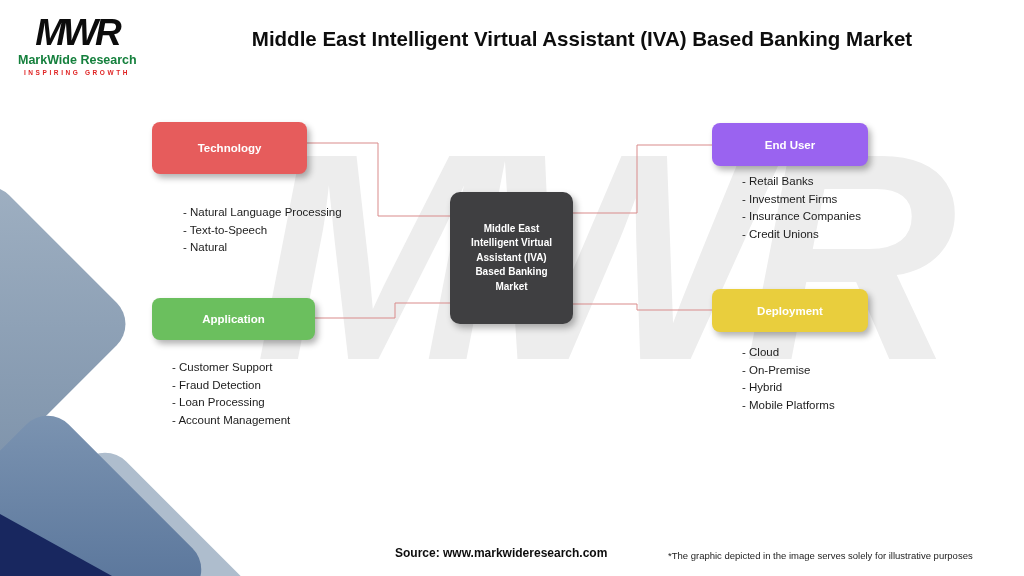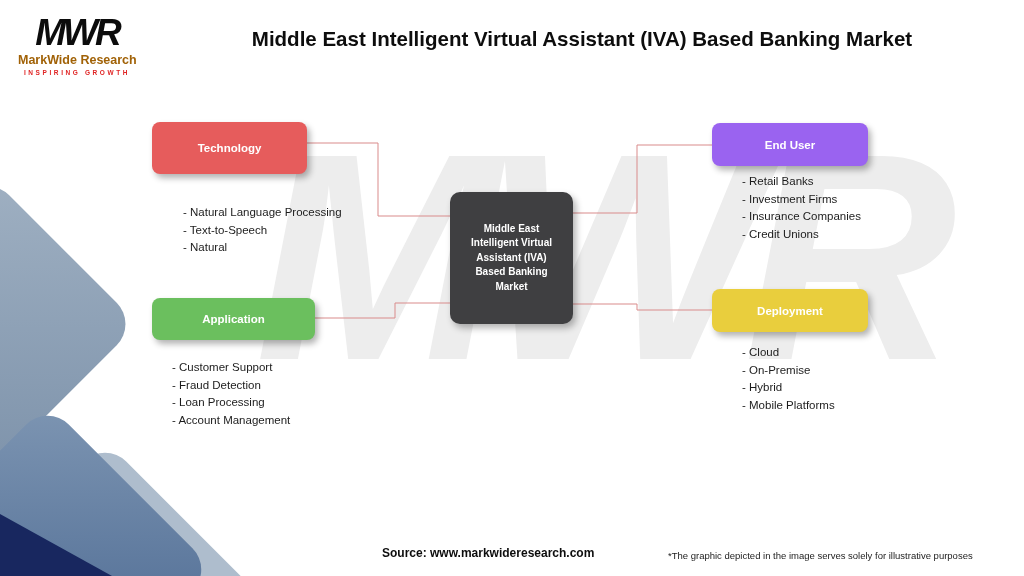--- a/index.html
+++ b/index.html
@@ -71,21 +71,21 @@
     font-weight: bold;
     font-style: italic;
     letter-spacing: -3px;
     line-height: 1;
     color: #0c0c0c;
   }
   .logo-name {
     margin-top: 2px;
     font-size: 12.5px;
     font-weight: bold;
-    color: #a16207;
+    color: #15803d;
     white-space: nowrap;
   }
   .logo-tag {
     margin-top: 2px;
     font-size: 6.5px;
     font-weight: bold;
     letter-spacing: 2.6px;
     text-transform: uppercase;
   }
 
@@ -158,21 +158,21 @@
   .group-application .cat-header { width: 163px; height: 42px; }
   .group-application .cat-list { margin: 19px 0 0 20px; }
 
   .group-deployment { left: 712px; top: 289px; }
   .group-deployment .cat-header { width: 156px; height: 43px; }
   .group-deployment .cat-list { margin: 12px 0 0 30px; }
 
   
   .source {
     position: absolute;
-    left: 382px; top: 546px;
+    left: 395px; top: 546px;
     font-size: 12px;
     font-weight: bold;
     color: #0d0d0d;
     z-index: 2;
     white-space: nowrap;
   }
   .disclaimer {
     position: absolute;
     left: 668px; top: 550px;
     font-size: 9.5px;

